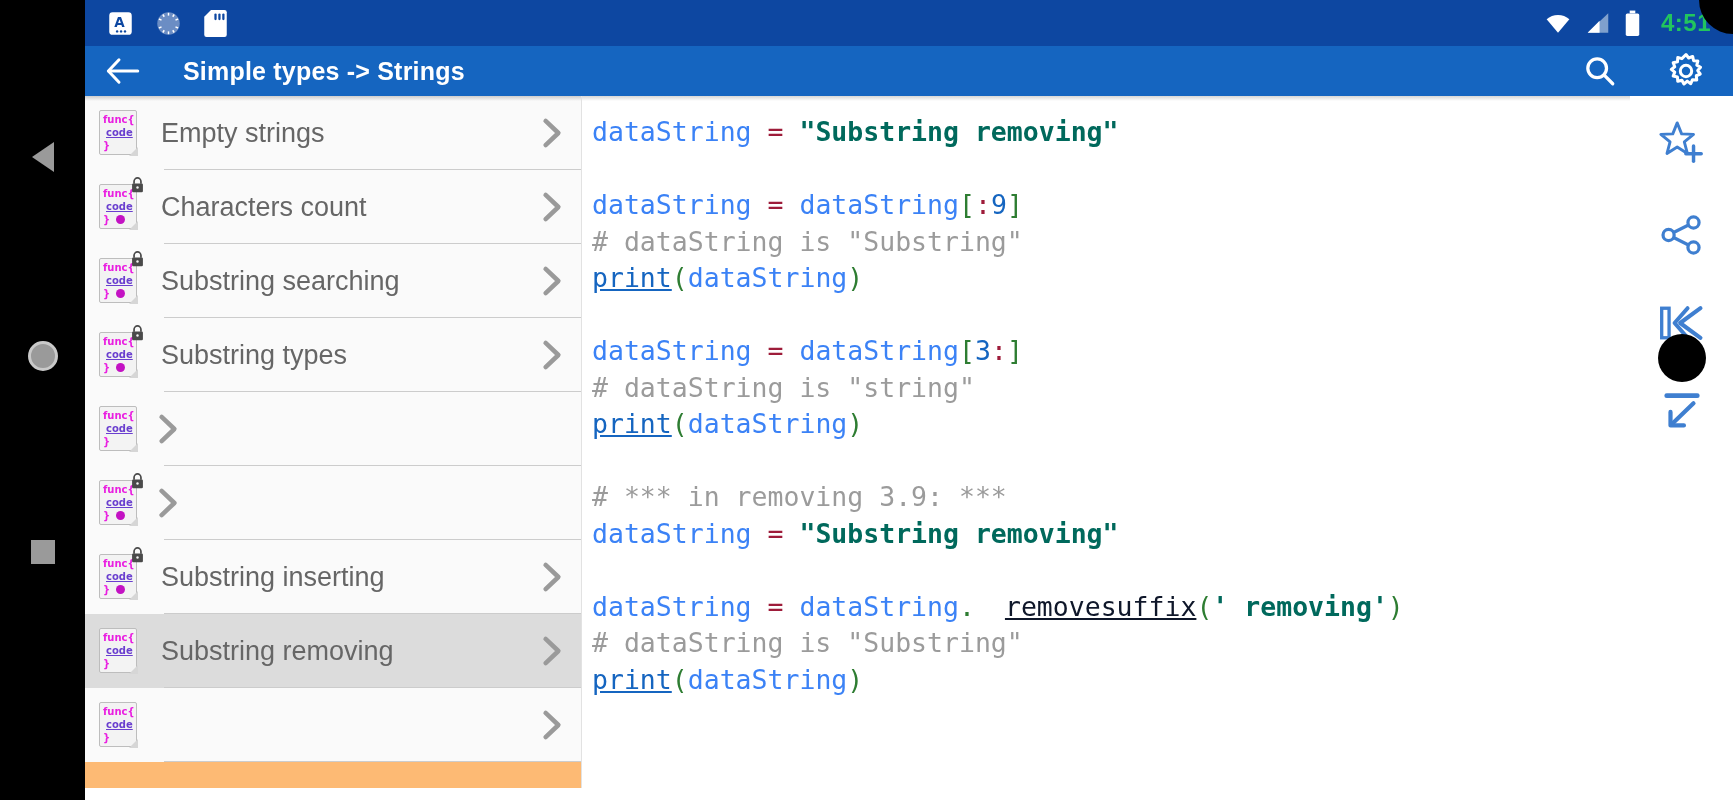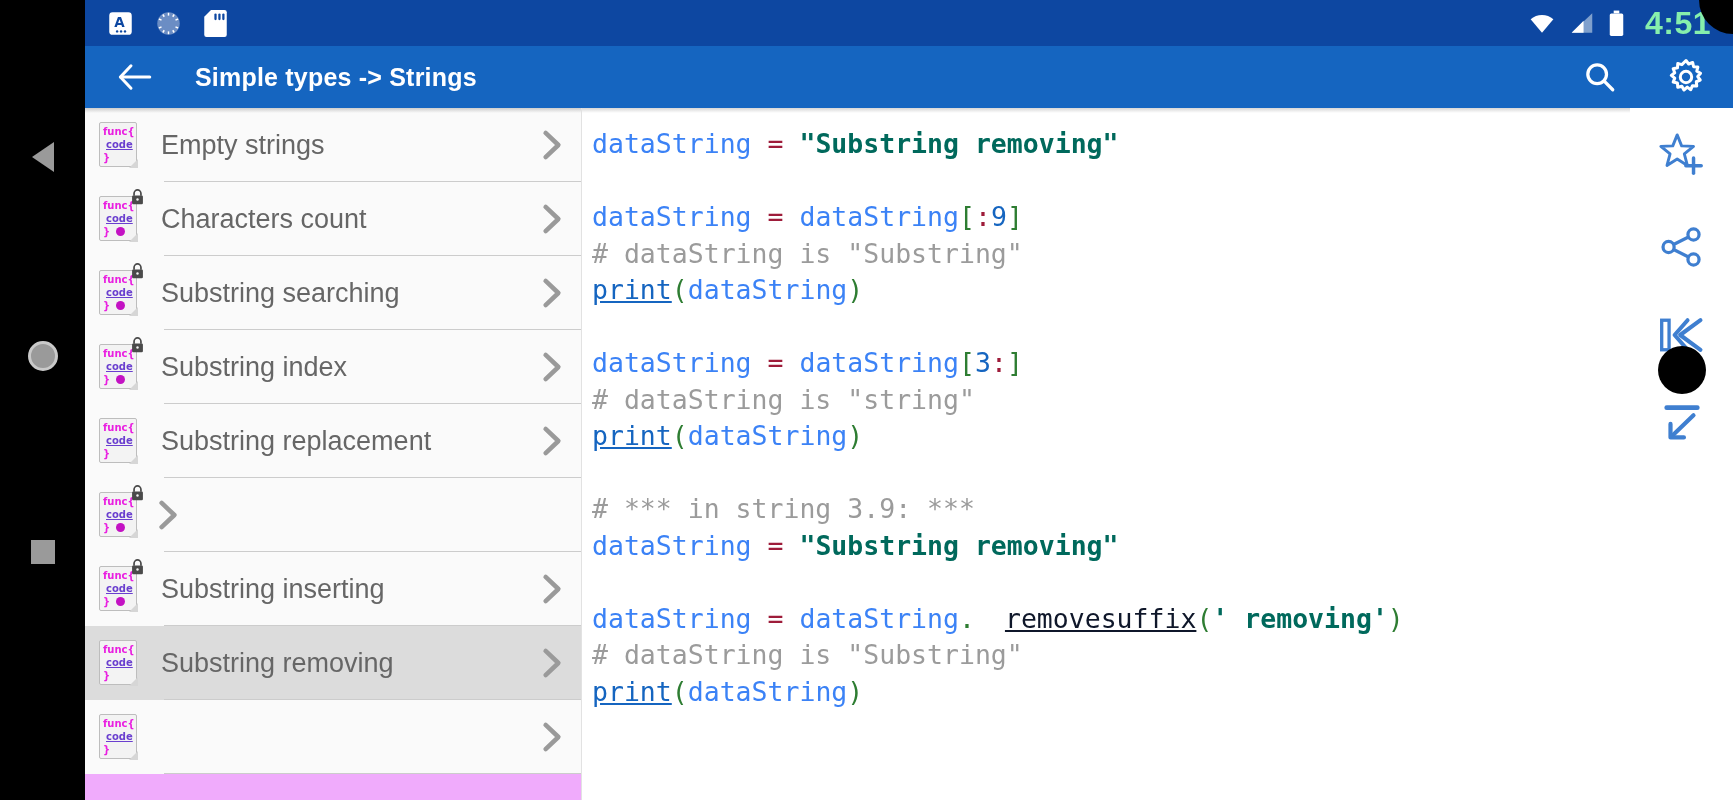--- a/index.html
+++ b/index.html
@@ -40,50 +40,50 @@
 
   
   #statusbar {
     position: relative; height: 46px; background: #0d47a1;
     display: flex; align-items: center; padding: 0 22px 0 22px;
   }
   #status-left { display: flex; align-items: center; gap: 21px; }
   #status-right { margin-left: auto; display: flex; align-items: center; gap: 12px; }
   .sb-icon { display: block; }
   .sb-time {
-    color: #86efac; font-size: 32px; font-weight: bold; letter-spacing: .5px;
+    color: #22c55e; font-size: 24px; font-weight: bold; letter-spacing: .5px;
     margin-left: 8px; font-family: "Liberation Sans", sans-serif;
   }
   
   #corner-notch {
     position: absolute; right: 0; top: 0; width: 34px; height: 34px;
     background: #000;
     border-bottom-left-radius: 34px;
   }
 
   
   #appbar {
-    height: 62px; background: #1565c0;
-    display: flex; align-items: center; padding: 0 28px 0 32px;
+    height: 50px; background: #1565c0;
+    display: flex; align-items: center; padding: 0 28px 0 20px;
   }
   #appbar-title {
     color: #fff; font-size: 25px; font-weight: bold; margin-left: 40px;
     letter-spacing: .2px;
   }
   #appbar-actions { margin-left: auto; display: flex; align-items: center; gap: 50px; }
   .appbar-btn { cursor: pointer; display: flex; align-items: center; }
 
   
   #content {
     display: flex; height: 692px; background: #fff;
   }
 
   
   #listpane {
-    width: 497px; height: 692px; background: #f0abfc;
+    width: 497px; height: 692px; background: #fdba74;
     overflow: hidden; position: relative; flex: none;
     border-right: 1px solid #e2e2e2;
   }
   #listpane::before {
     content: ""; position: absolute; left: 0; right: 0; top: 0; height: 5px;
     background: linear-gradient(to bottom, rgba(0,0,0,.18), rgba(0,0,0,0));
     z-index: 5; pointer-events: none;
   }
   .list-row {
     position: relative; height: 74px;
@@ -337,37 +337,36 @@
               <div class="l2">code</div>
               <div class="l3">}</div>
               <div class="dot"></div>
               <div class="fold"></div>
               <svg class="lock" viewBox="0 0 12 13">
                 <path d="M3.2 5.5 V3.6 a2.8 2.8 0 0 1 5.6 0 V5.5" fill="none" stroke="#4a4a4a" stroke-width="1.4"></path>
                 <rect x="1.6" y="5.2" width="8.8" height="7.2" rx="1" fill="#4a4a4a"></rect>
                 <circle cx="6" cy="8.6" r="1" fill="#f3f3f3"></circle>
               </svg>
             </div>
-            <div class="row-label">Substring index</div>
-            <div class="row-chev">
-              <svg width="26" height="34" viewBox="0 0 18 24">
-                <path d="M4.5 3.5 L13.5 12 L4.5 20.5" fill="none" stroke="#9a9a9a" stroke-width="3.2" stroke-linecap="round" stroke-linejoin="round"></path>
-              </svg>
-            </div>
-            <div class="divider"></div>
-          </div>
-          <div class="list-row">
-            <div class="file-icon">
-              <div class="sheet"></div>
-              <div class="l1">func{</div>
-              <div class="l2">code</div>
-              <div class="l3">}</div>
-              <div class="fold"></div>
-            </div>
-            <div class="row-label">Substring replacement</div>
+            <div class="row-label">Substring types</div>
+            <div class="row-chev">
+              <svg width="26" height="34" viewBox="0 0 18 24">
+                <path d="M4.5 3.5 L13.5 12 L4.5 20.5" fill="none" stroke="#9a9a9a" stroke-width="3.2" stroke-linecap="round" stroke-linejoin="round"></path>
+              </svg>
+            </div>
+            <div class="divider"></div>
+          </div>
+          <div class="list-row">
+            <div class="file-icon">
+              <div class="sheet"></div>
+              <div class="l1">func{</div>
+              <div class="l2">code</div>
+              <div class="l3">}</div>
+              <div class="fold"></div>
+            </div>
             <div class="row-chev">
               <svg width="26" height="34" viewBox="0 0 18 24">
                 <path d="M4.5 3.5 L13.5 12 L4.5 20.5" fill="none" stroke="#9a9a9a" stroke-width="3.2" stroke-linecap="round" stroke-linejoin="round"></path>
               </svg>
             </div>
             <div class="divider"></div>
           </div>
           <div class="list-row">
             <div class="file-icon">
               <div class="sheet"></div>
@@ -449,21 +448,21 @@
         <pre id="code"><span class="t-var">dataString </span><span class="t-op">= </span><span class="t-str">"Substring removing"</span>
 <span class="t-var"></span>
 <span class="t-var">dataString </span><span class="t-op">= </span><span class="t-var">dataString</span><span class="t-brk">[</span><span class="t-op">:</span><span class="t-num">9</span><span class="t-brk">]</span>
 <span class="t-cmt"># dataString is "Substring"</span>
 <span class="t-lnk">print</span><span class="t-par">(</span><span class="t-var">dataString</span><span class="t-par">)</span>
 <span class="t-var"></span>
 <span class="t-var">dataString </span><span class="t-op">= </span><span class="t-var">dataString</span><span class="t-brk">[</span><span class="t-num">3</span><span class="t-op">:</span><span class="t-brk">]</span>
 <span class="t-cmt"># dataString is "string"</span>
 <span class="t-lnk">print</span><span class="t-par">(</span><span class="t-var">dataString</span><span class="t-par">)</span>
 <span class="t-var"></span>
-<span class="t-cmt"># *** in string 3.9: ***</span>
+<span class="t-cmt"># *** in removing 3.9: ***</span>
 <span class="t-var">dataString </span><span class="t-op">= </span><span class="t-str">"Substring removing"</span>
 <span class="t-var"></span>
 <span class="t-var">dataString </span><span class="t-op">= </span><span class="t-var">dataString</span><span class="t-dot">.</span><span class="t-lnk2">removesuffix</span><span class="t-par">(</span><span class="t-str">' removing'</span><span class="t-par">)</span>
 <span class="t-cmt"># dataString is "Substring"</span>
 <span class="t-lnk">print</span><span class="t-par">(</span><span class="t-var">dataString</span><span class="t-par">)</span></pre>
       </div>
 
       <div id="rightrail">
         <div class="rail-btn">
           <svg width="50" height="50" viewBox="0 0 26 26">

